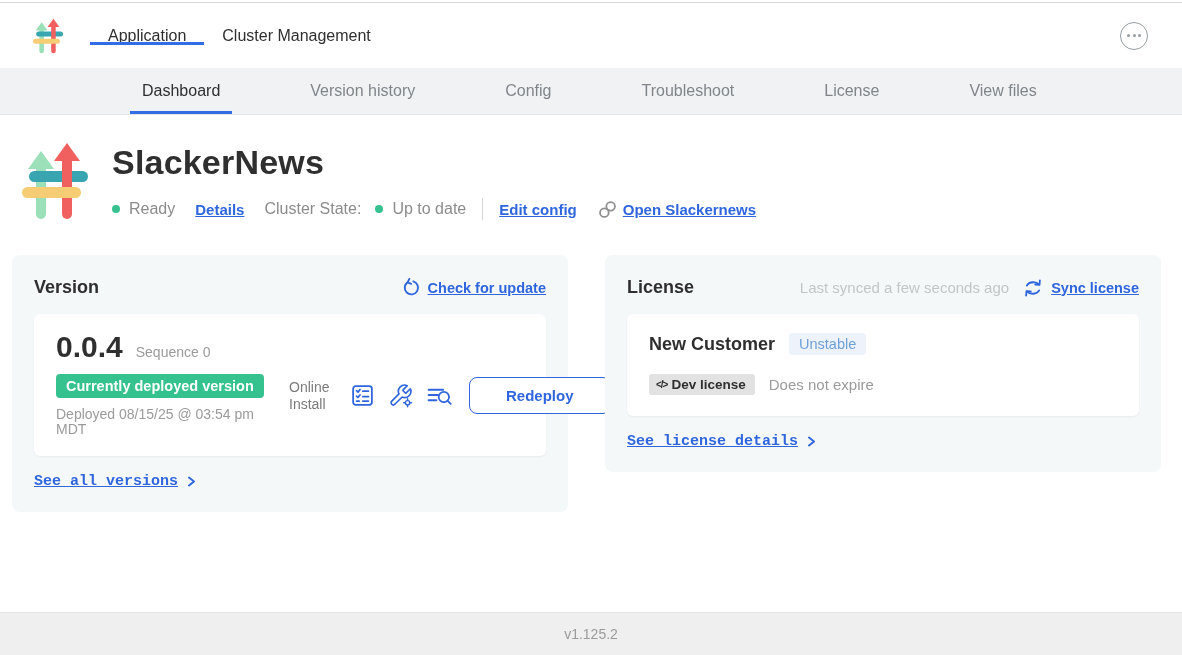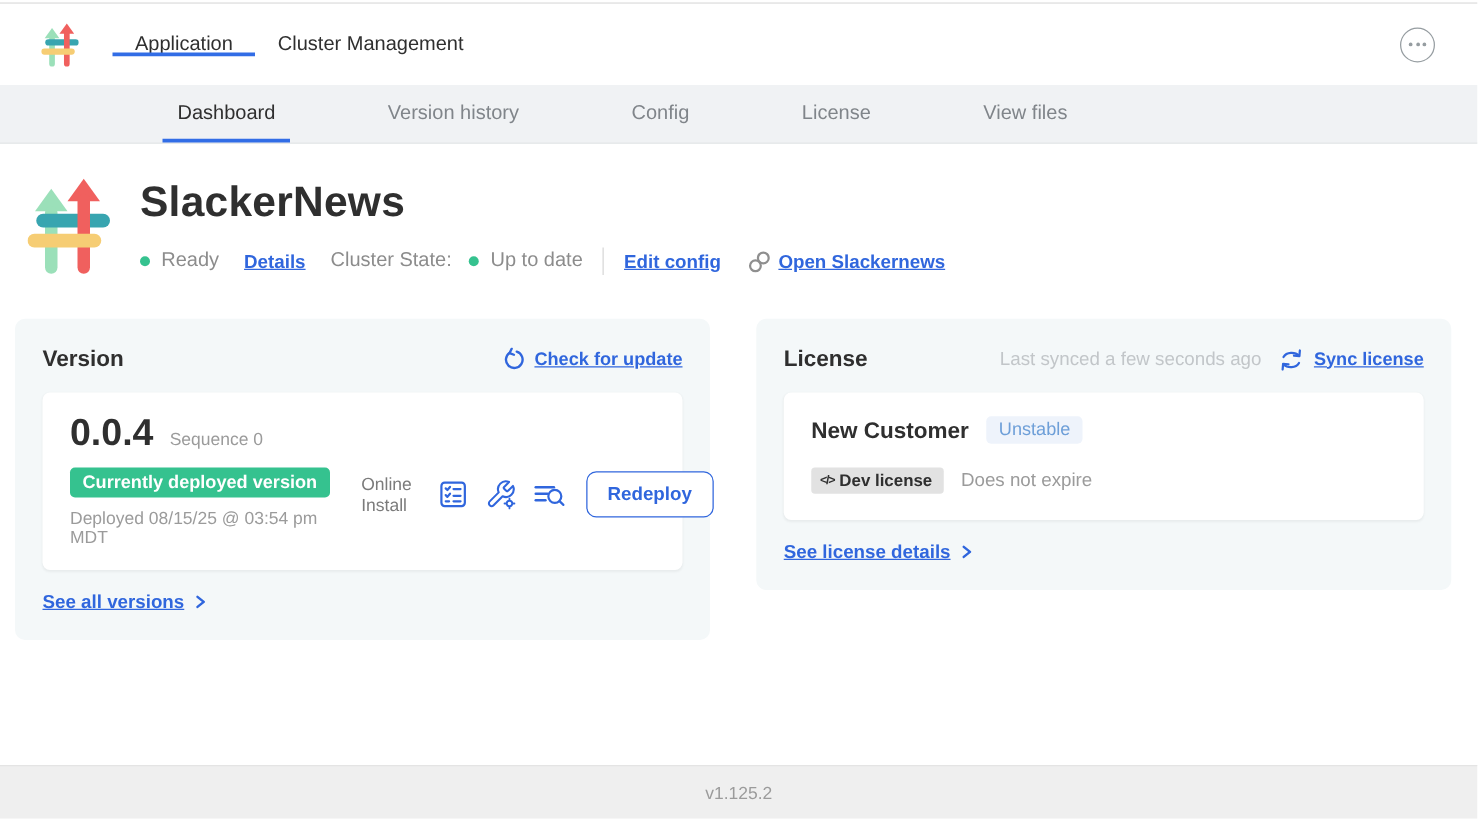--- a/index.html
+++ b/index.html
@@ -57,23 +57,23 @@
   .ver-row1{display:flex;align-items:baseline;}
   .ver-number{font-size:30px;font-weight:700;color:var(--dark-text);}
   .ver-seq{font-size:14px;color:var(--light-text);margin-left:13px;}
   .ver-row2{display:flex;align-items:flex-start;margin-top:10px;}
   .ver-left{width:233px;flex:0 0 auto;}
   .deployed-badge{display:inline-block;background:var(--green);color:#fff;font-size:14.5px;font-weight:600;padding:4px 10px;border-radius:4px;white-space:nowrap;}
   .deployed-at{margin-top:9px;font-size:14px;color:var(--light-text);width:205px;line-height:1.1;}
   .ver-right{display:flex;align-items:center;gap:13px;margin-top:3px;}
   .install-type{font-size:14px;font-weight:400;color:#7b7b7b;width:48px;line-height:1.15;}
   .icon-btn{display:flex;align-items:center;justify-content:center;color:var(--accent);background:none;border:none;cursor:pointer;padding:0;}
-  .redeploy-btn{background:#fff;border:1.5px solid var(--accent);border-radius:8px;color:var(--accent);font-size:15px;font-weight:700;padding:9px 16px;cursor:pointer;margin-left:3px;font-family:inherit;}
+  .redeploy-btn{background:#fff;border:1.5px solid var(--accent);border-radius:8px;color:var(--accent);font-size:15px;font-weight:700;padding:9px 36px;cursor:pointer;margin-left:3px;font-family:inherit;}
   .see-link-row{display:flex;align-items:center;gap:7px;margin-top:17px;}
-  .see-link-row a{font-size:15px;}
+  .see-link-row a{font-size:15px;font-family:Liberation Mono, monospace;}
   .chev{color:var(--accent);display:flex;}
 
   
   .lic-synced{font-size:15px;color:var(--faint-text);margin-right:6px;}
   .license-inner{padding:19px 20px 21px 22px;}
   .lic-row1{display:flex;align-items:center;}
   .customer-name{font-size:18px;font-weight:700;color:var(--dark-text);}
   .unstable-badge{margin-left:14px;background:var(--unstable-bg);color:var(--unstable-text);font-size:14.5px;padding:3px 10px;border-radius:4px;}
   .lic-row2{display:flex;align-items:center;margin-top:19px;}
   .dev-badge{background:var(--dev-badge-bg);border-radius:3px;padding:3px 9px 3px 7px;display:flex;align-items:center;gap:4px;color:var(--dark-text);}
@@ -121,20 +121,23 @@
 
 <div class="subnav">
   <div class="snav-item active">
       <span>Dashboard</span>
     </div>
   <div class="snav-item">
       <span>Version history</span>
     </div>
   <div class="snav-item">
       <span>Config</span>
+    </div>
+  <div class="snav-item">
+      <span>Troubleshoot</span>
     </div>
   <div class="snav-item">
       <span>License</span>
     </div>
   <div class="snav-item">
       <span>View files</span>
     </div>
 </div>
 
 <div class="hero">

